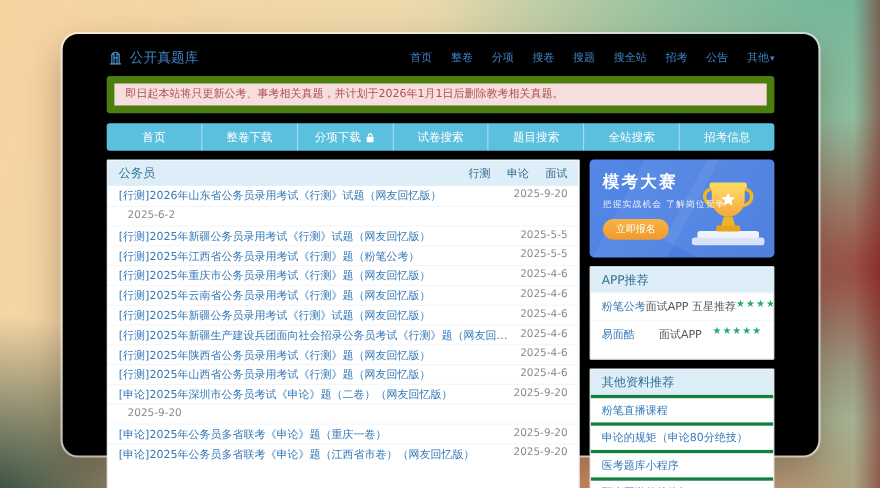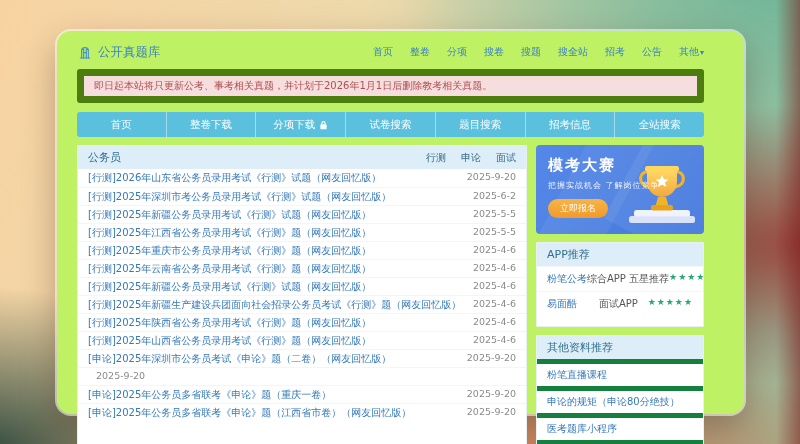--- a/index.html
+++ b/index.html
@@ -10,23 +10,23 @@
     background:
       linear-gradient(to left, rgba(125,28,28,.55) 0, rgba(125,28,28,0) 3%),
       radial-gradient(55% 45% at 101% 55%, rgba(152,36,33,.8), rgba(152,36,33,0) 70%),
       radial-gradient(45% 55% at -2% 103%, rgba(32,62,52,.95), rgba(32,62,52,0) 70%),
       radial-gradient(90% 65% at 60% 112%, rgba(215,99,58,.95), rgba(215,99,58,0) 70%),
       radial-gradient(75% 85% at 98% -8%, rgba(104,178,150,.95), rgba(104,178,150,0) 65%),
       linear-gradient(112deg,#f8d3a2 0%,#edd9ab 38%,#b9cfa8 68%,#93c3a6 100%);
   }
   .card{
     position:absolute; left:57px; top:31px; width:687px; height:383px;
-    background:#bef264; border-radius:14px;
+    background:#000000; border-radius:14px;
     box-shadow:0 0 0 2px rgba(255,255,255,.55), 0 14px 34px rgba(60,30,20,.35);
-    padding:9px 40px 10px 20px;
+    padding:9px 40px 10px 40px;
   }
   
   .hdr{ display:flex; justify-content:space-between; align-items:center; height:24px; }
   .brand{ display:flex; align-items:center; gap:5px; color:#3e82c4; font-size:12.5px; font-weight:500; }
   .topnav{ display:flex; align-items:center; gap:17px; font-size:10px; }
   .topnav a{ color:#3e82c4; text-decoration:none; cursor:pointer; white-space:nowrap; }
   .caret{ font-size:8px; color:#3e82c4; margin-left:1px; }
   
   .notice{
     margin-top:5px; background:#f6dede; border:7px solid #4d7c0f; border-radius:3px;
@@ -85,21 +85,21 @@
   }
   .trophy{ position:absolute; right:6px; bottom:4px; z-index:1; }
   
   .arow{ display:flex; padding:5px 10px; border-top:1px solid #f2f6f8; font-size:10px; }
   .arow:first-of-type{ border-top:none; }
   .arow .an{ width:52px; color:#3579b8; cursor:pointer; white-space:nowrap; }
   .arow .ad{ flex:1; color:#555; white-space:nowrap; }
   .arow .as{ color:#27a870; font-size:9px; letter-spacing:1px; white-space:nowrap; }
   .apad{ height:10px; }
   
-  .rrow{ padding:4px 10px; border-top:5px solid #15803d; font-size:10px; }
+  .rrow{ padding:4px 10px; border-top:3px solid #15803d; font-size:10px; }
   .rrow:first-of-type{ border-top:none; }
   .rrow span{ color:#3579b8; cursor:pointer; }
 </style>
 </head>
 <body>
 
 <div class="card">
 
   <div class="hdr">
     <div class="brand">
@@ -147,53 +147,52 @@
           </svg>
       </span>
     </div>
     <div class="mi">
         <span>试卷搜索</span>
       </div>
     <div class="mi">
         <span>题目搜索</span>
       </div>
     <div class="mi">
+        <span>全站搜索</span>
+      </div>
+    <div class="mi">
         <span>招考信息</span>
-      </div>
-    <div class="mi">
-        <span>全站搜索</span>
       </div>
   </div>
 
   <div class="content">
 
     <div class="left panel">
       <div class="phead">
         <span>公务员</span>
         <span class="tabs">
           <span>行测</span>
           <span>申论</span>
           <span>面试</span>
         </span>
       </div>
       <div>
         <div class="erow">
             <a class="t">[行测]2026年山东省公务员录用考试《行测》试题（网友回忆版）</a>
             <span class="d">2025-9-20</span>
           </div>
         <div class="erow">
-            <a class="t">[行测]2025年深圳市考公务员录用考试《行测》试题（网友回忆版）</a>
             <span class="d">2025-6-2</span>
           </div>
         <div class="erow">
             <a class="t">[行测]2025年新疆公务员录用考试《行测》试题（网友回忆版）</a>
             <span class="d">2025-5-5</span>
           </div>
         <div class="erow">
-            <a class="t">[行测]2025年江西省公务员录用考试《行测》题（网友回忆版）</a>
+            <a class="t">[行测]2025年江西省公务员录用考试《行测》题（粉笔公考）</a>
             <span class="d">2025-5-5</span>
           </div>
         <div class="erow">
             <a class="t">[行测]2025年重庆市公务员录用考试《行测》题（网友回忆版）</a>
             <span class="d">2025-4-6</span>
           </div>
         <div class="erow">
             <a class="t">[行测]2025年云南省公务员录用考试《行测》题（网友回忆版）</a>
             <span class="d">2025-4-6</span>
           </div>
@@ -257,21 +256,21 @@
           </svg>
         </span>
       </div>
 
       <div class="panel">
         <div class="phead">
           <span>APP推荐</span>
         </div>
         <div class="arow">
           <span class="an">粉笔公考</span>
-          <span class="ad">综合APP 五星推荐</span>
+          <span class="ad">面试APP 五星推荐</span>
           <span class="as">★★★★★</span>
         </div>
         <div class="arow">
           <span class="an">易面酷</span>
           <span class="ad">面试APP</span>
           <span class="as">★★★★★</span>
         </div>
         <div class="apad"></div>
       </div>
 

